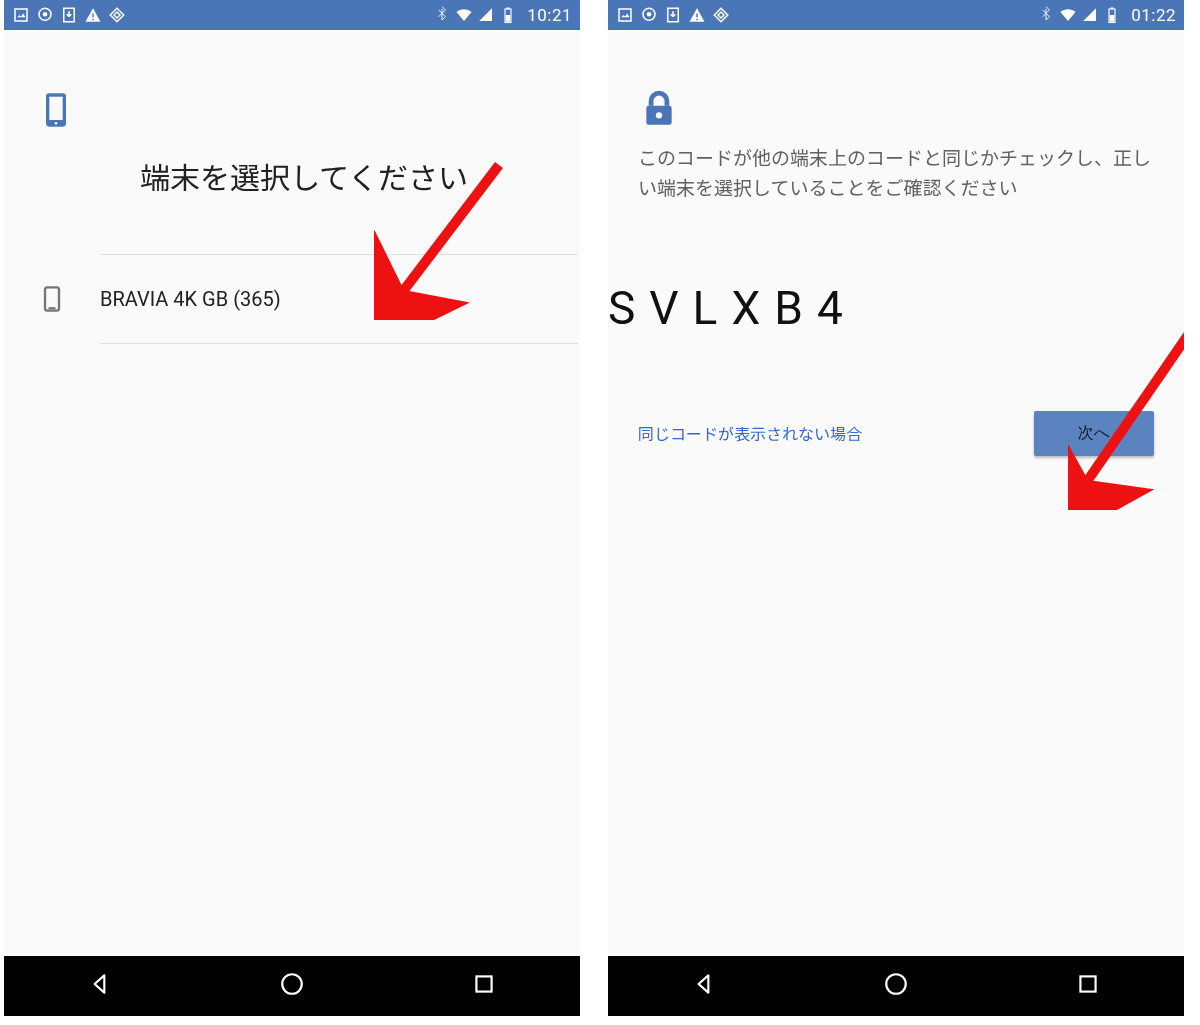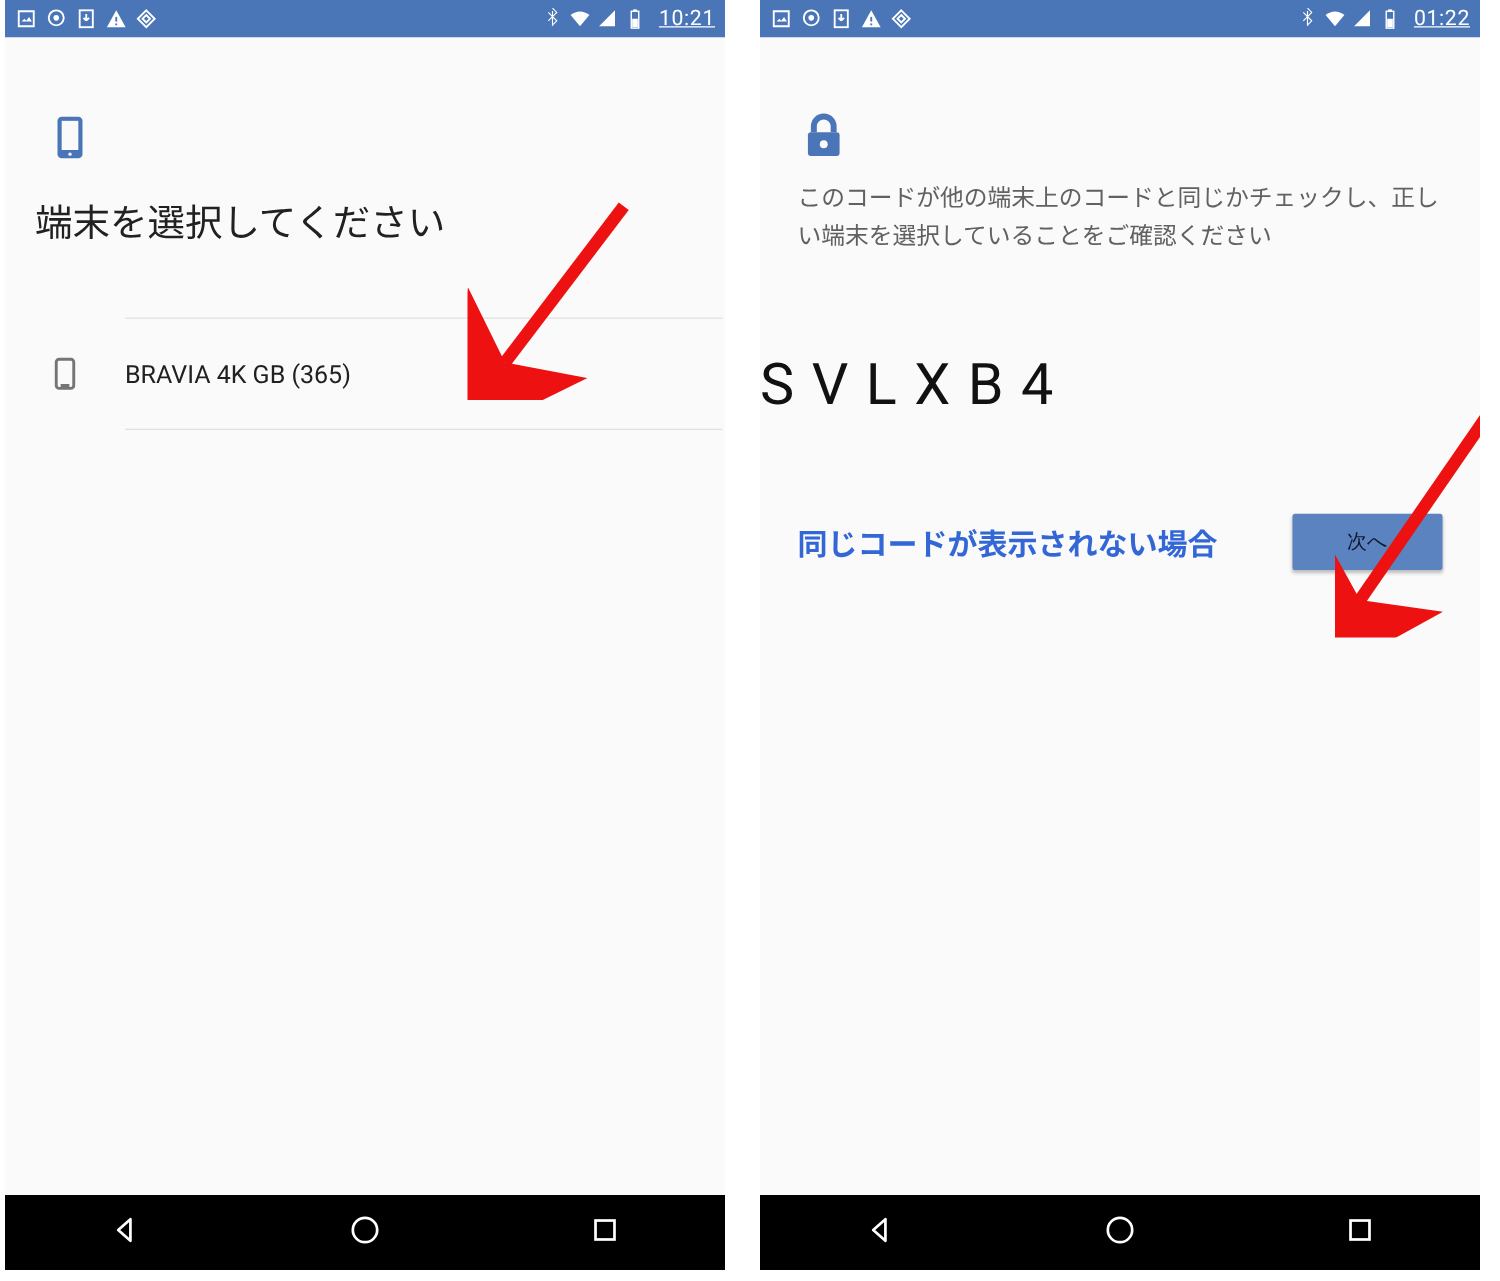--- a/index.html
+++ b/index.html
@@ -25,21 +25,21 @@
   .status-bar {
     height: 30px;
     background: #4a76b8;
     color: #fff;
     display: flex;
     align-items: center;
     padding: 0 8px;
     font-size: 16px;
   }
   .status-left { display: flex; gap: 6px; align-items: center; }
-  .status-right { margin-left: auto; display: flex; gap: 4px; align-items: center; text-decoration: underline; }
+  .status-right { margin-left: auto; display: flex; gap: 4px; align-items: center; }
   .status-right .time { margin-left: 6px; font-size: 17px; letter-spacing: 0.5px; }
   .sicon { width: 18px; height: 18px; display: inline-flex; align-items: center; justify-content: center; }
   .sicon svg { width: 18px; height: 18px; fill: #fff; }
   
   .content {
     flex: 1;
     background: #fafafa;
     padding: 0;
     overflow: hidden;
     position: relative;
@@ -58,20 +58,21 @@
     margin: 60px 0 0 32px;
     width: 40px;
     height: 40px;
   }
   .header-icon svg { width: 40px; height: 40px; fill: #4a76b8; }
   .page-title {
     font-size: 30px;
     color: #212121;
     margin: 24px 0 0 24px;
     font-weight: 400;
+    text-align: center;
   }
   .list-wrap { margin-top: 56px; }
   .list-row {
     position: relative;
     height: 90px;
     display: flex;
     align-items: center;
     cursor: pointer;
   }
   .list-row::before, .list-row::after {
@@ -120,23 +121,22 @@
     font-weight: 400;
   }
   .action-row {
     display: flex;
     align-items: center;
     justify-content: space-between;
     margin: 76px 30px 0 30px;
   }
   .link {
     color: #3367d6;
-    font-size: 24px;
+    font-size: 16px;
     cursor: pointer;
-    font-weight: bold;
   }
   .next-btn {
     background: #5a83bf;
     color: #0f172a;
     border: none;
     font-size: 16px;
     padding: 12px 44px;
     border-radius: 2px;
     cursor: pointer;
     box-shadow: 0 2px 3px rgba(0,0,0,0.25);

